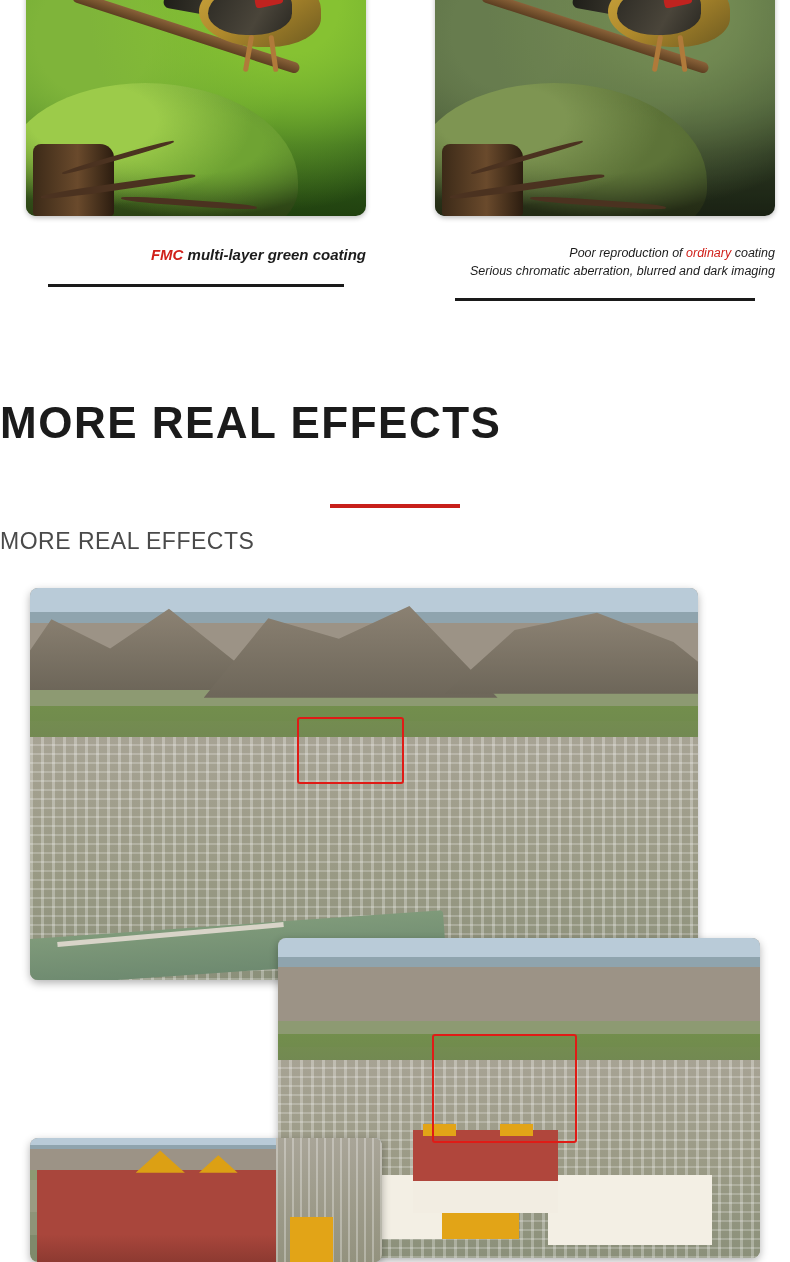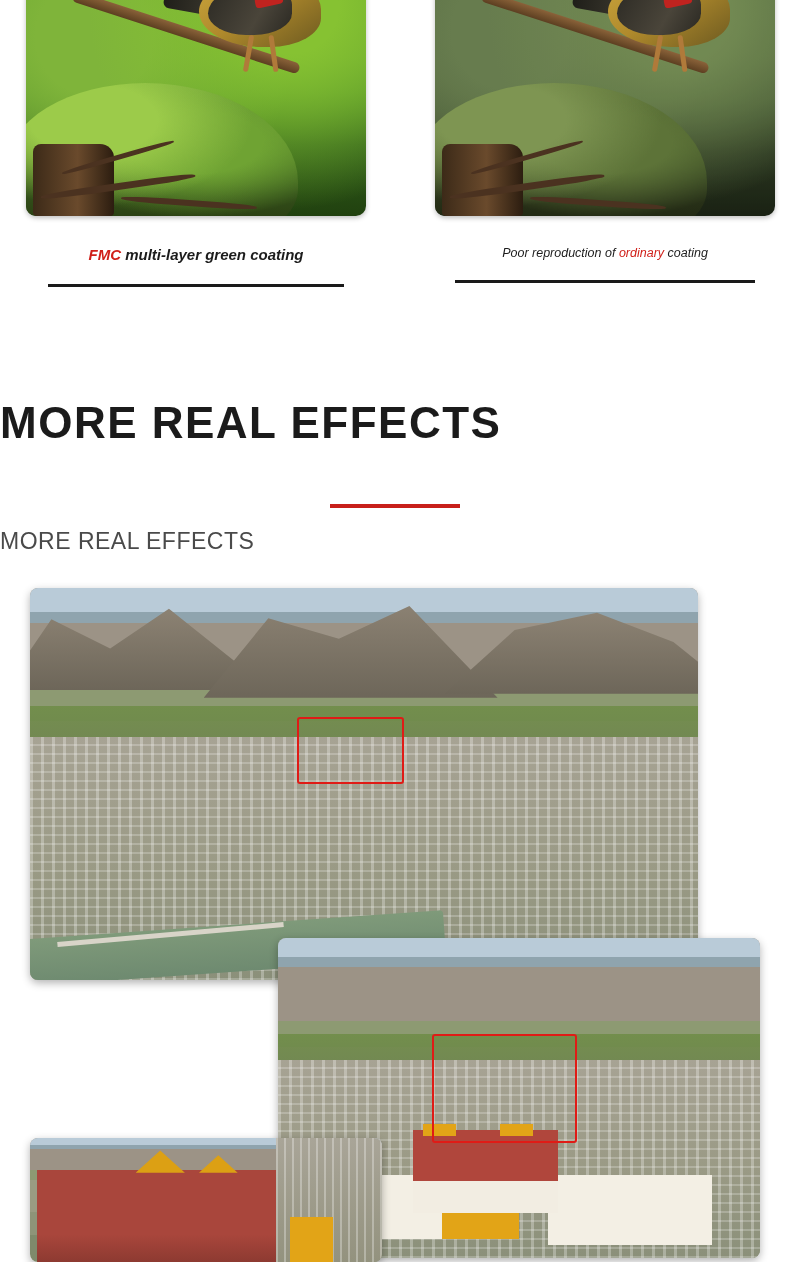--- a/index.html
+++ b/index.html
@@ -131,21 +131,21 @@
     width: 5px; height: 26%;
     background: #b07a3a;
     border-radius: 3px;
   }
   .bird .leg.l1 { left: 36%; top: 74%; transform: rotate(10deg); }
   .bird .leg.l2 { left: 52%; top: 74%; transform: rotate(-8deg); }
 
   
   .caption {
     margin-top: 28px;
-    text-align: center;
+    text-align: right;
     line-height: 1.45;
   }
   .cap-line1 { font-size: 15px; font-style: italic; font-weight: bold; color: #1c1c1c; }
   .cap-line1 .hl { color: #d0201a; }
   .cap-line2 { font-size: 15px; font-style: italic; color: #1c1c1c; }
 
   .panel.right .cap-line1 { font-size: 12.5px; font-weight: normal; }
   .panel.right .cap-line2 { font-size: 12.5px; }
 
   .rule {
@@ -338,20 +338,21 @@
         <div class="body"></div>
         <div class="wing"></div>
         <div class="wingred"></div>
 
         <div class="leg l1"></div>
         <div class="leg l2"></div>
       </div>
     </div>
     <div class="caption">
       <div class="cap-line1"><span>Poor reproduction of </span><span class="hl">ordinary</span><span> coating</span></div>
+      <div class="cap-line2">Serious chromatic aberration, blurred and dark imaging</div>
       <div class="rule"></div>
     </div>
   </div>
 </section>
 
 <section class="headline">
   <h1>MORE REAL EFFECTS</h1>
   <div class="accent-bar"></div>
   <div class="sub">MORE REAL EFFECTS</div>
 </section>

